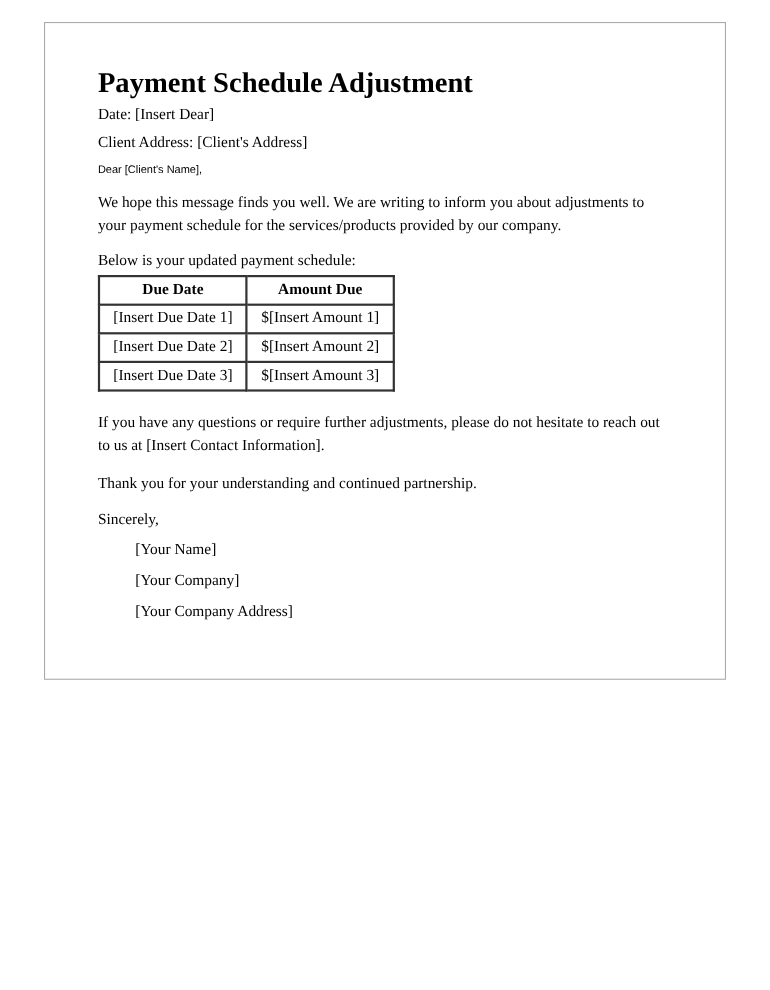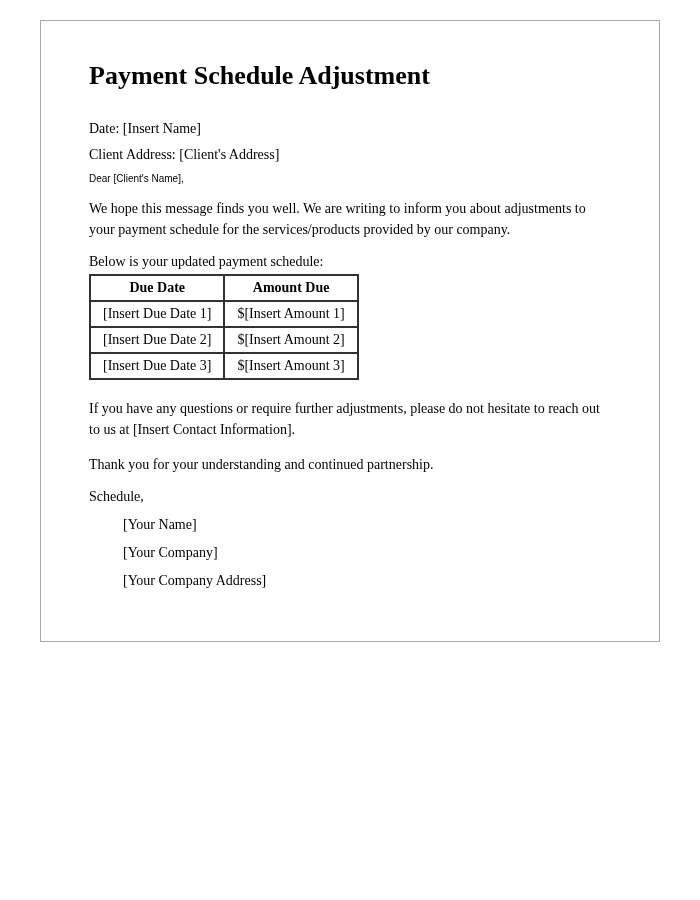--- a/index.html
+++ b/index.html
@@ -30,21 +30,21 @@
     .document {
       width: 620px;
       border: 1px solid #aaa;
       padding: 40px 48px;
       background: #fff;
     }
 
     .doc-title {
       font-size: 26px;
       font-weight: bold;
-      margin-bottom: 30px;
+      margin-bottom: 6px;
       font-family: Georgia, serif;
     }
 
     .meta-line {
       font-size: 14px;
       margin-bottom: 10px;
       font-family: Georgia, serif;
     }
 
     .salutation {
@@ -110,21 +110,21 @@
     }
   </style>
 </head>
 <body>
 
 <div class="page-wrapper">
   <div class="document">
 
     <div class="doc-title">Payment Schedule Adjustment</div>
 
-    <div class="meta-line">Date: [Insert Name]</div>
+    <div class="meta-line">Date: [Insert Dear]</div>
 
 
     <div class="meta-line">Client Address: [Client's Address]</div>
 
     <div class="salutation">Dear [Client's Name],</div>
 
     <div class="body-paragraph">We hope this message finds you well. We are writing to inform you about adjustments to your payment schedule for the services/products provided by our company.</div>
 
     <div class="schedule-label">Below is your updated payment schedule:</div>
 
@@ -149,20 +149,20 @@
           <td>$[Insert Amount 3]</td>
         </tr>
       </tbody>
     </table>
 
     <div class="body-paragraph">If you have any questions or require further adjustments, please do not hesitate to reach out to us at [Insert Contact Information].</div>
 
     <div class="body-paragraph">Thank you for your understanding and continued partnership.</div>
 
     <div class="signature-block">
-      <div class="sincerely">Schedule,</div>
+      <div class="sincerely">Sincerely,</div>
       <div class="sig-line">[Your Name]</div>
       <div class="sig-line">[Your Company]</div>
       <div class="sig-line">[Your Company Address]</div>
     </div>
 
   </div>
 </div>
 
 </body></html>

